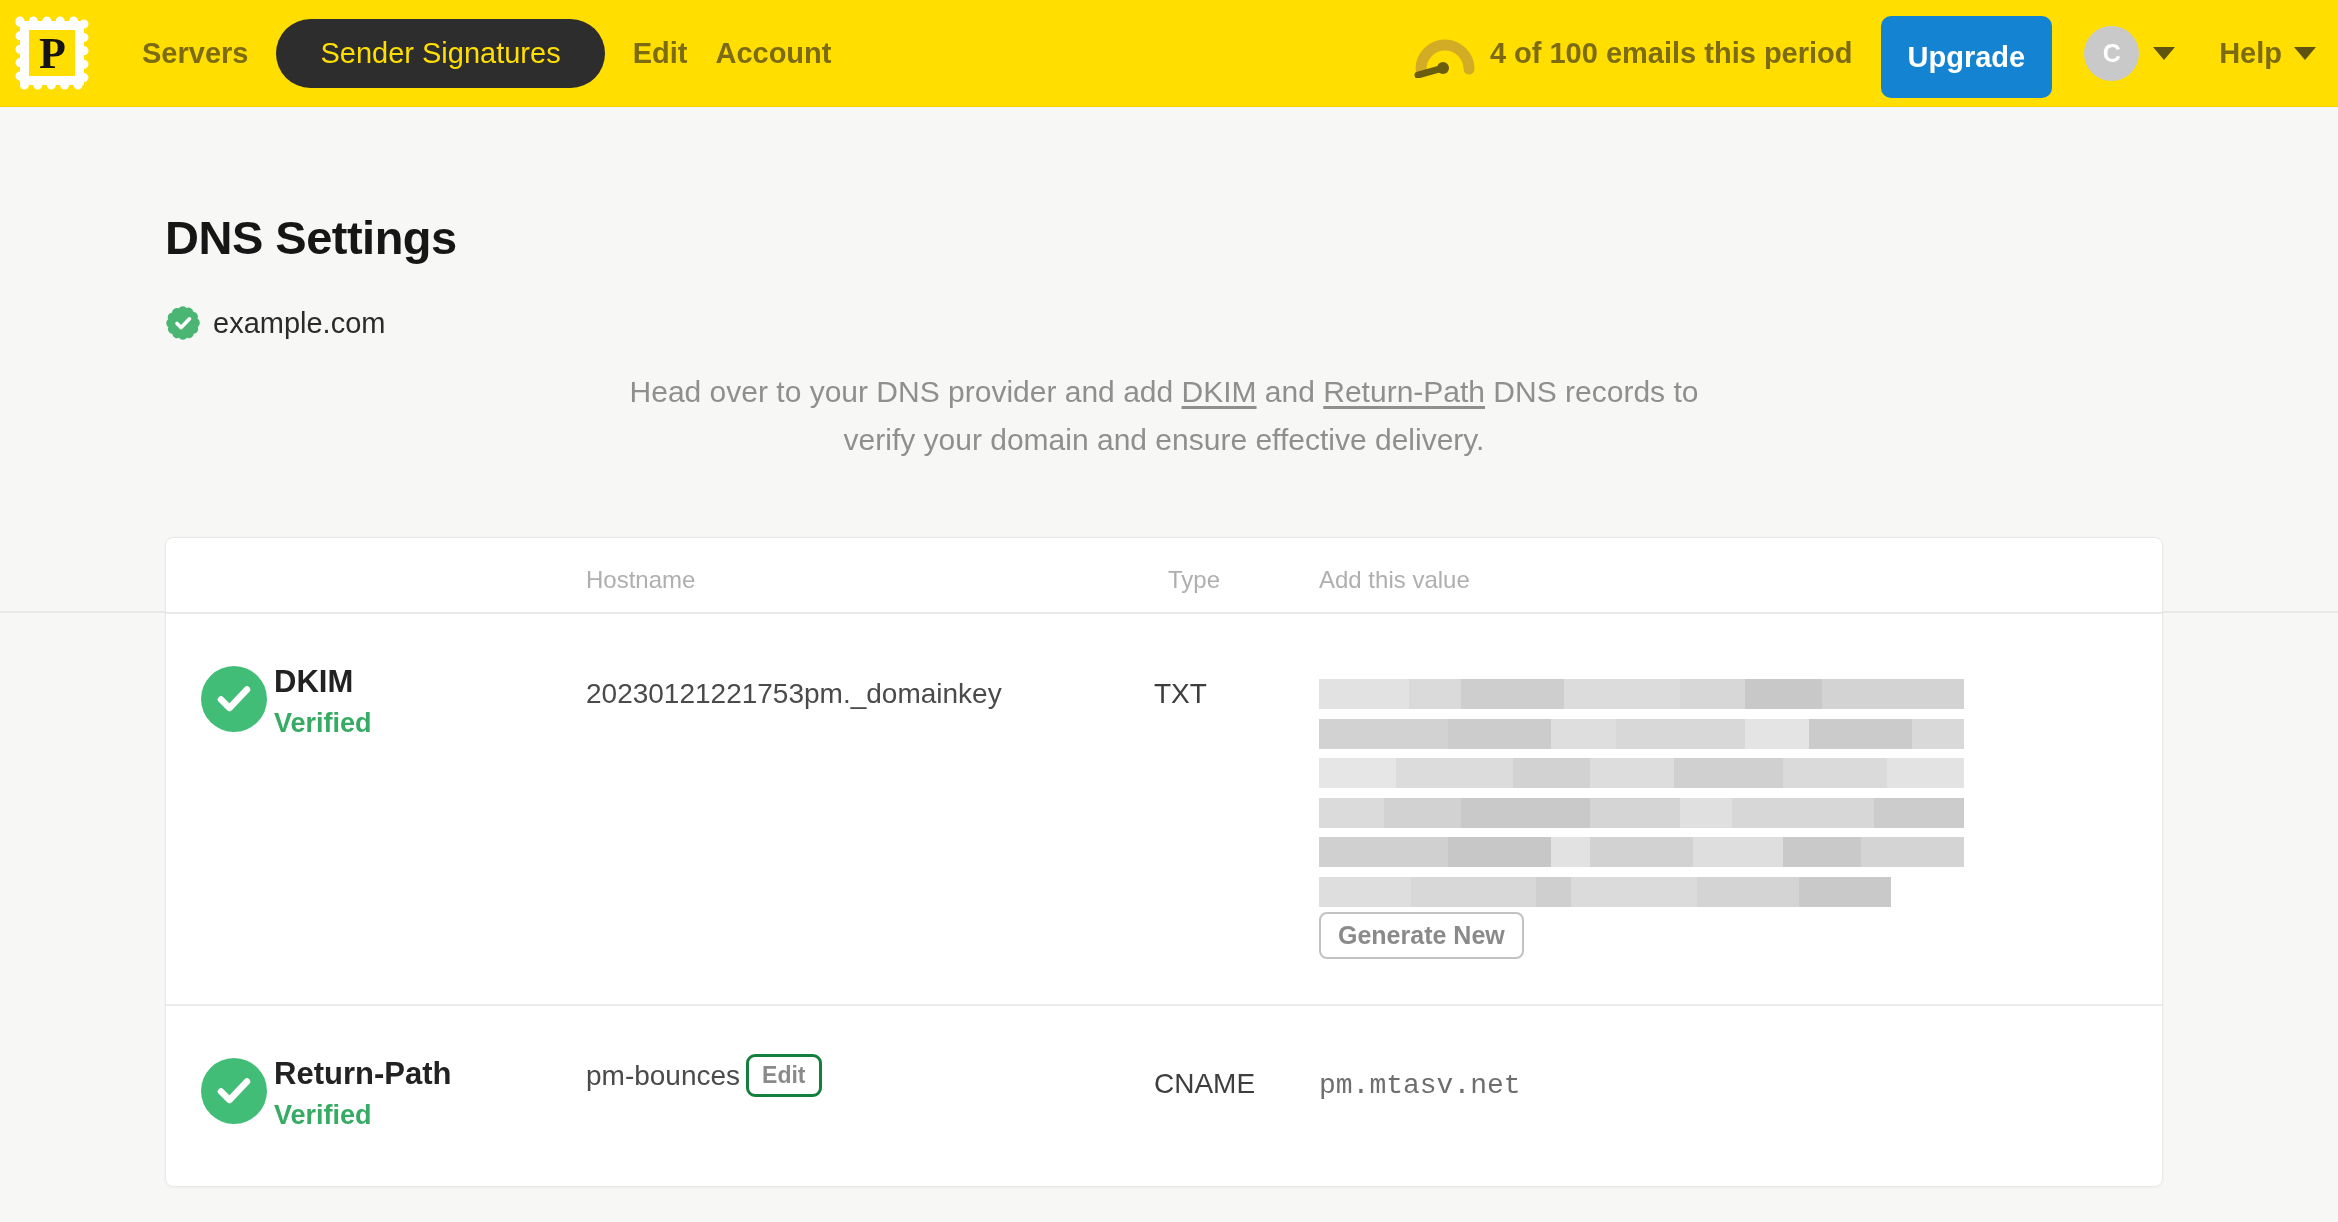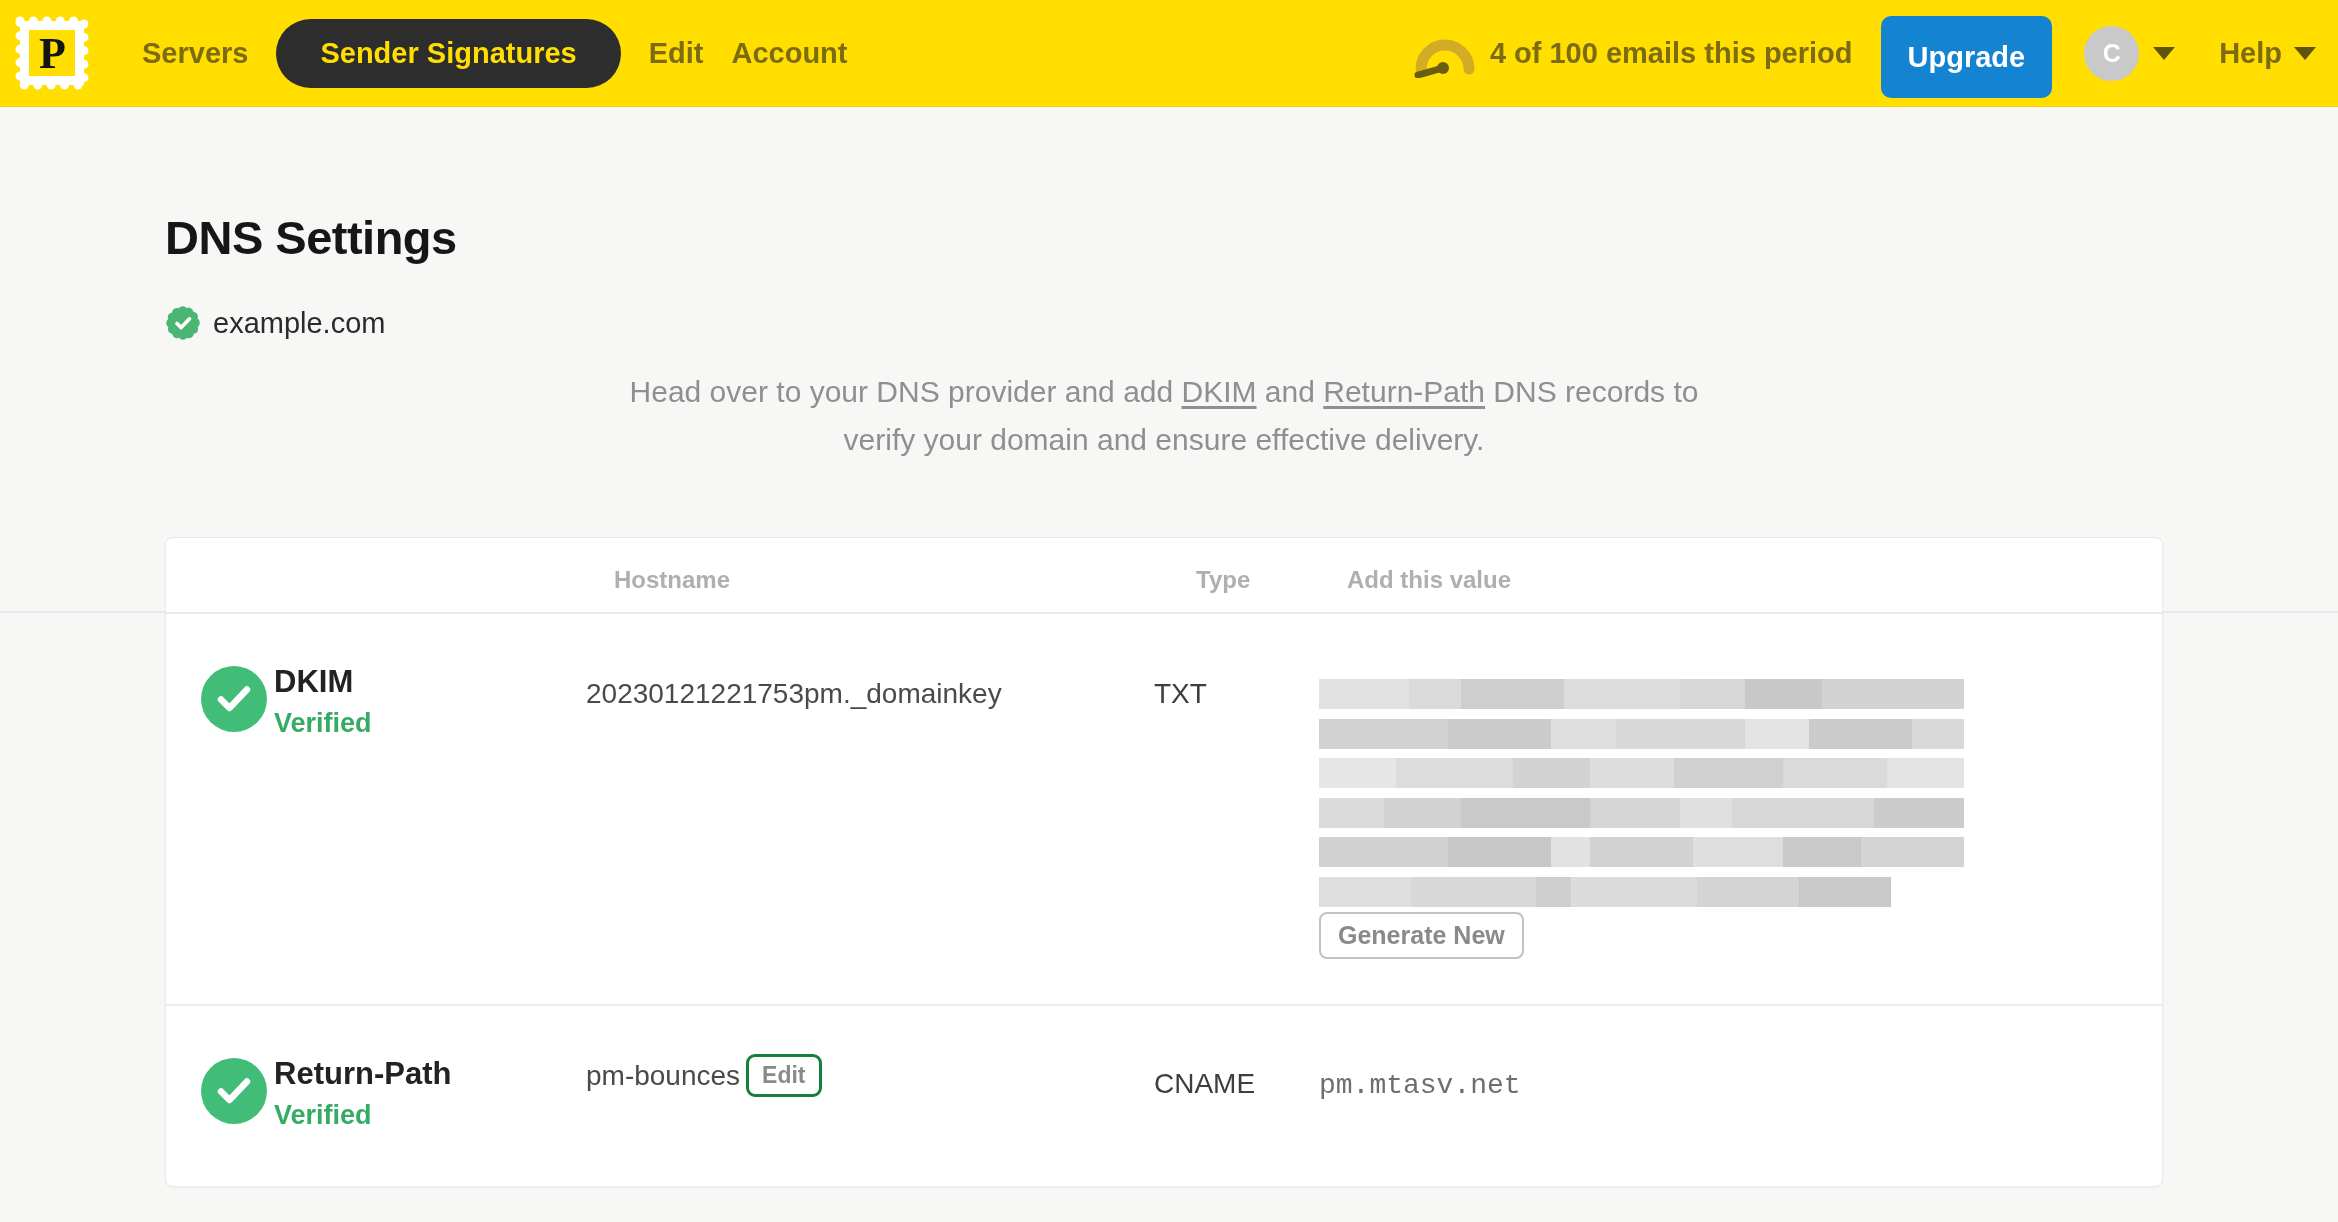--- a/index.html
+++ b/index.html
@@ -24,21 +24,21 @@
   .logo { width:84px; height:84px; flex:0 0 auto; cursor:pointer; }
   .nav-items { display:flex; align-items:center; margin-left:48px; gap:28px; }
   .nav-link {
     font-size:29px; font-weight:700; color:#7c6b12; cursor:pointer;
     white-space:nowrap;
   }
   .nav-pill {
     background:#2c2d2c; color:#ffde00;
     height:69px; border-radius:35px; padding:0 44px;
     display:flex; align-items:center;
-    font-size:29px; font-weight:700; cursor:pointer; white-space:nowrap;
+    font-size:29px; font-weight:400; cursor:pointer; white-space:nowrap;
   }
   .nav-right { margin-left:auto; display:flex; align-items:center; }
   .gauge-icon { width:62px; height:50px; margin-right:14px; }
   .usage-text { font-size:29px; font-weight:700; color:#7c6b12; white-space:nowrap; }
   .upgrade-btn {
     margin-left:28px; height:82px; padding:0 27px;
     background:#1483d2; color:#ffffff; border:none; border-radius:10px;
     font-family:"Liberation Sans", sans-serif;
     font-size:29px; font-weight:700; cursor:pointer;
     display:flex; align-items:center;margin-top:8px;
@@ -84,21 +84,21 @@
 
   
   .card {
     position:absolute; left:165px; top:537px; width:1998px; height:650px;
     background:#ffffff; border:1px solid #e9e9e7; border-radius:8px;
     box-shadow:0 1px 3px rgba(0,0,0,0.04);
     z-index:2;
   }
   .col-header {
     position:absolute; top:28px;
-    font-size:24px; color:#b0aeae; font-weight:700;margin-left:28px;
+    font-size:24px; color:#b0aeae; font-weight:400;
   }
   .col-header.hostname { left:420px; }
   .col-header.type     { left:1002px; }
   .col-header.value    { left:1153px; }
   .header-border {
     position:absolute; top:74px; left:0; width:100%; height:2px; background:#e9e9e9;
   }
   .row-divider {
     position:absolute; top:466px; left:0; width:100%; height:2px; background:#ededed;
   }

